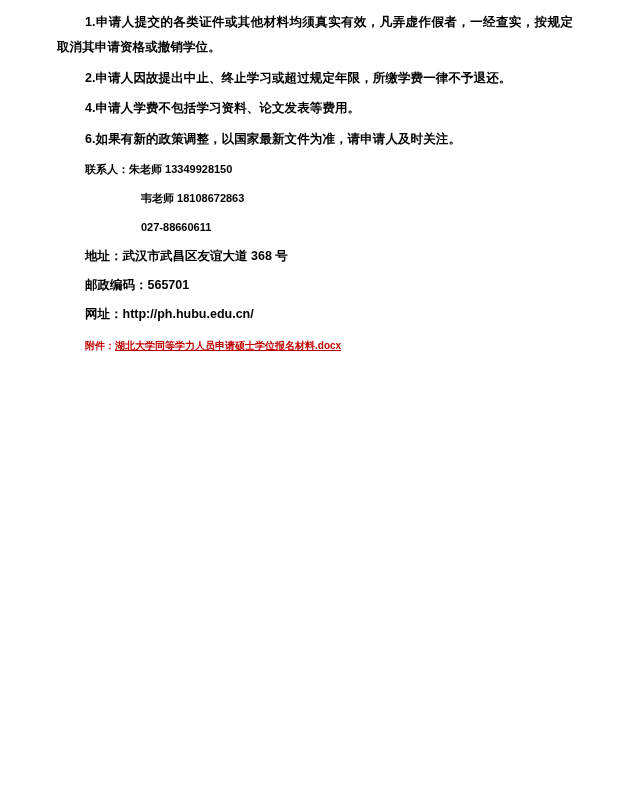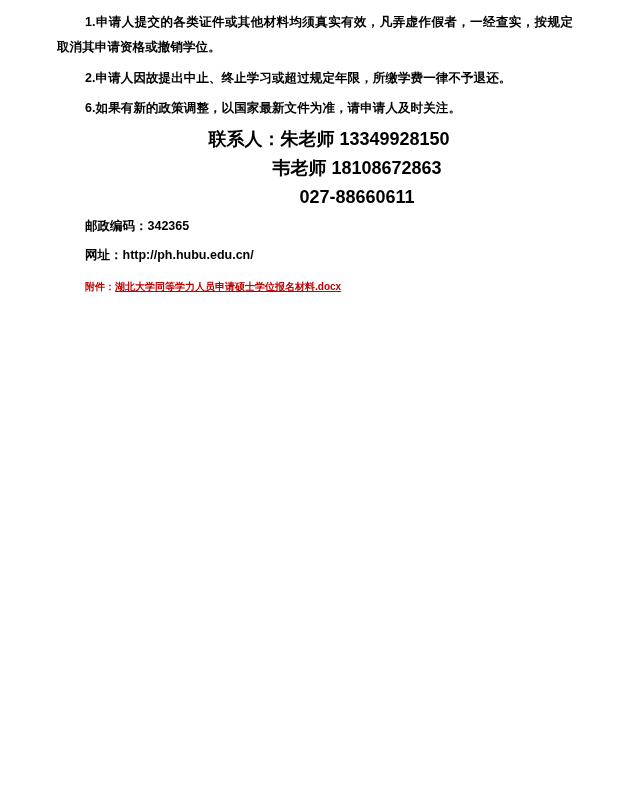--- a/index.html
+++ b/index.html
@@ -35,26 +35,25 @@
   }
   .section-heading {
     font-size: 13px;
     font-weight: 700;
     line-height: 25px;
     margin: 10px 0 4px 0;
     text-indent: 28px;
     letter-spacing: 0.3px;
   }
   .contact-line {
-    font-size: 18px;
+    font-size: 11px;
     line-height: 25px;
     margin: 0 0 4px 0;
     text-indent: 28px;
     font-weight: 600;
-    text-align: center;
   }
   .contact-line.sub {
     text-indent: 84px;
     font-weight: 600;
   }
   .contact-label {
     font-weight: 700;
   }
   .info-line {
     font-size: 12.5px;
@@ -79,25 +78,27 @@
     cursor: pointer;
   }
 </style>
 </head>
 <body>
 
 <div class="page">
 
   <p class="para indent">1.申请人提交的各类证件或其他材料均须真实有效，凡弄虚作假者，一经查实，按规定取消其申请资格或撤销学位。</p>
   <p class="para indent">2.申请人因故提出中止、终止学习或超过规定年限，所缴学费一律不予退还。</p>
+  <p class="para indent">4.申请人学费不包括学习资料、论文发表等费用。</p>
   <p class="para indent">6.如果有新的政策调整，以国家最新文件为准，请申请人及时关注。</p>
 
 
   <p class="contact-line"><span class="contact-label">联系人：</span><span>朱老师 13349928150</span></p>
   <p class="contact-line sub"><span>韦老师 18108672863</span></p>
   <p class="contact-line sub"><span>027-88660611</span></p>
 
-  <p class="info-line"><span>邮政编码：</span><span>342365</span></p>
+  <p class="info-line"><span>地址：</span><span>武汉市武昌区友谊大道 368 号</span></p>
+  <p class="info-line"><span>邮政编码：</span><span>565701</span></p>
   <p class="info-line"><span>网址：</span><span>http://ph.hubu.edu.cn/</span></p>
 
   <p class="attachment"><span class="att-label">附件：</span><span class="att-link">湖北大学同等学力人员申请硕士学位报名材料.docx</span></p>
 
 </div>
 
 </body></html>

